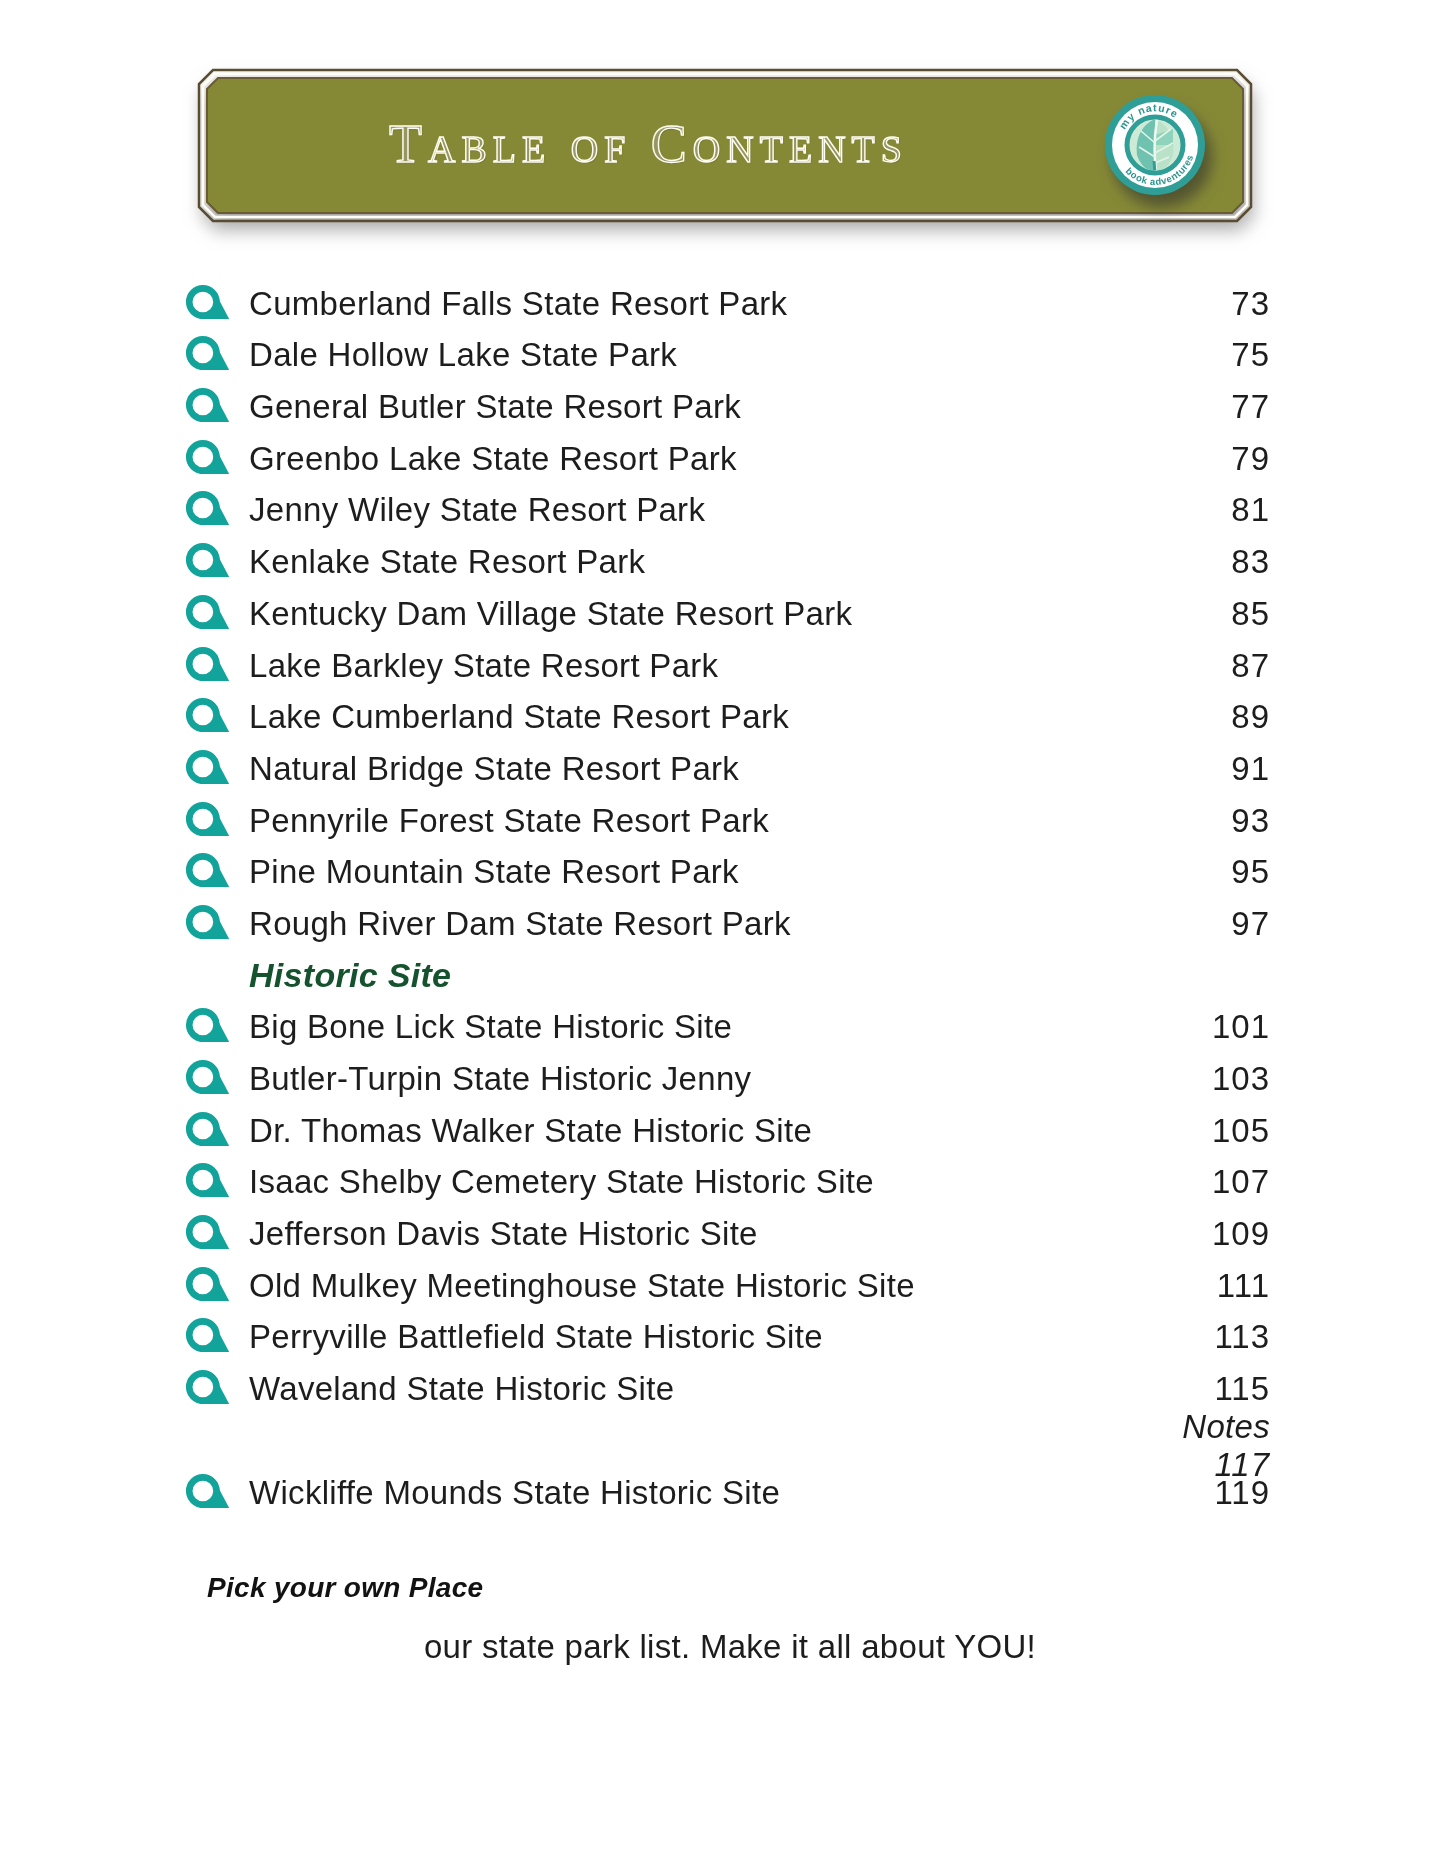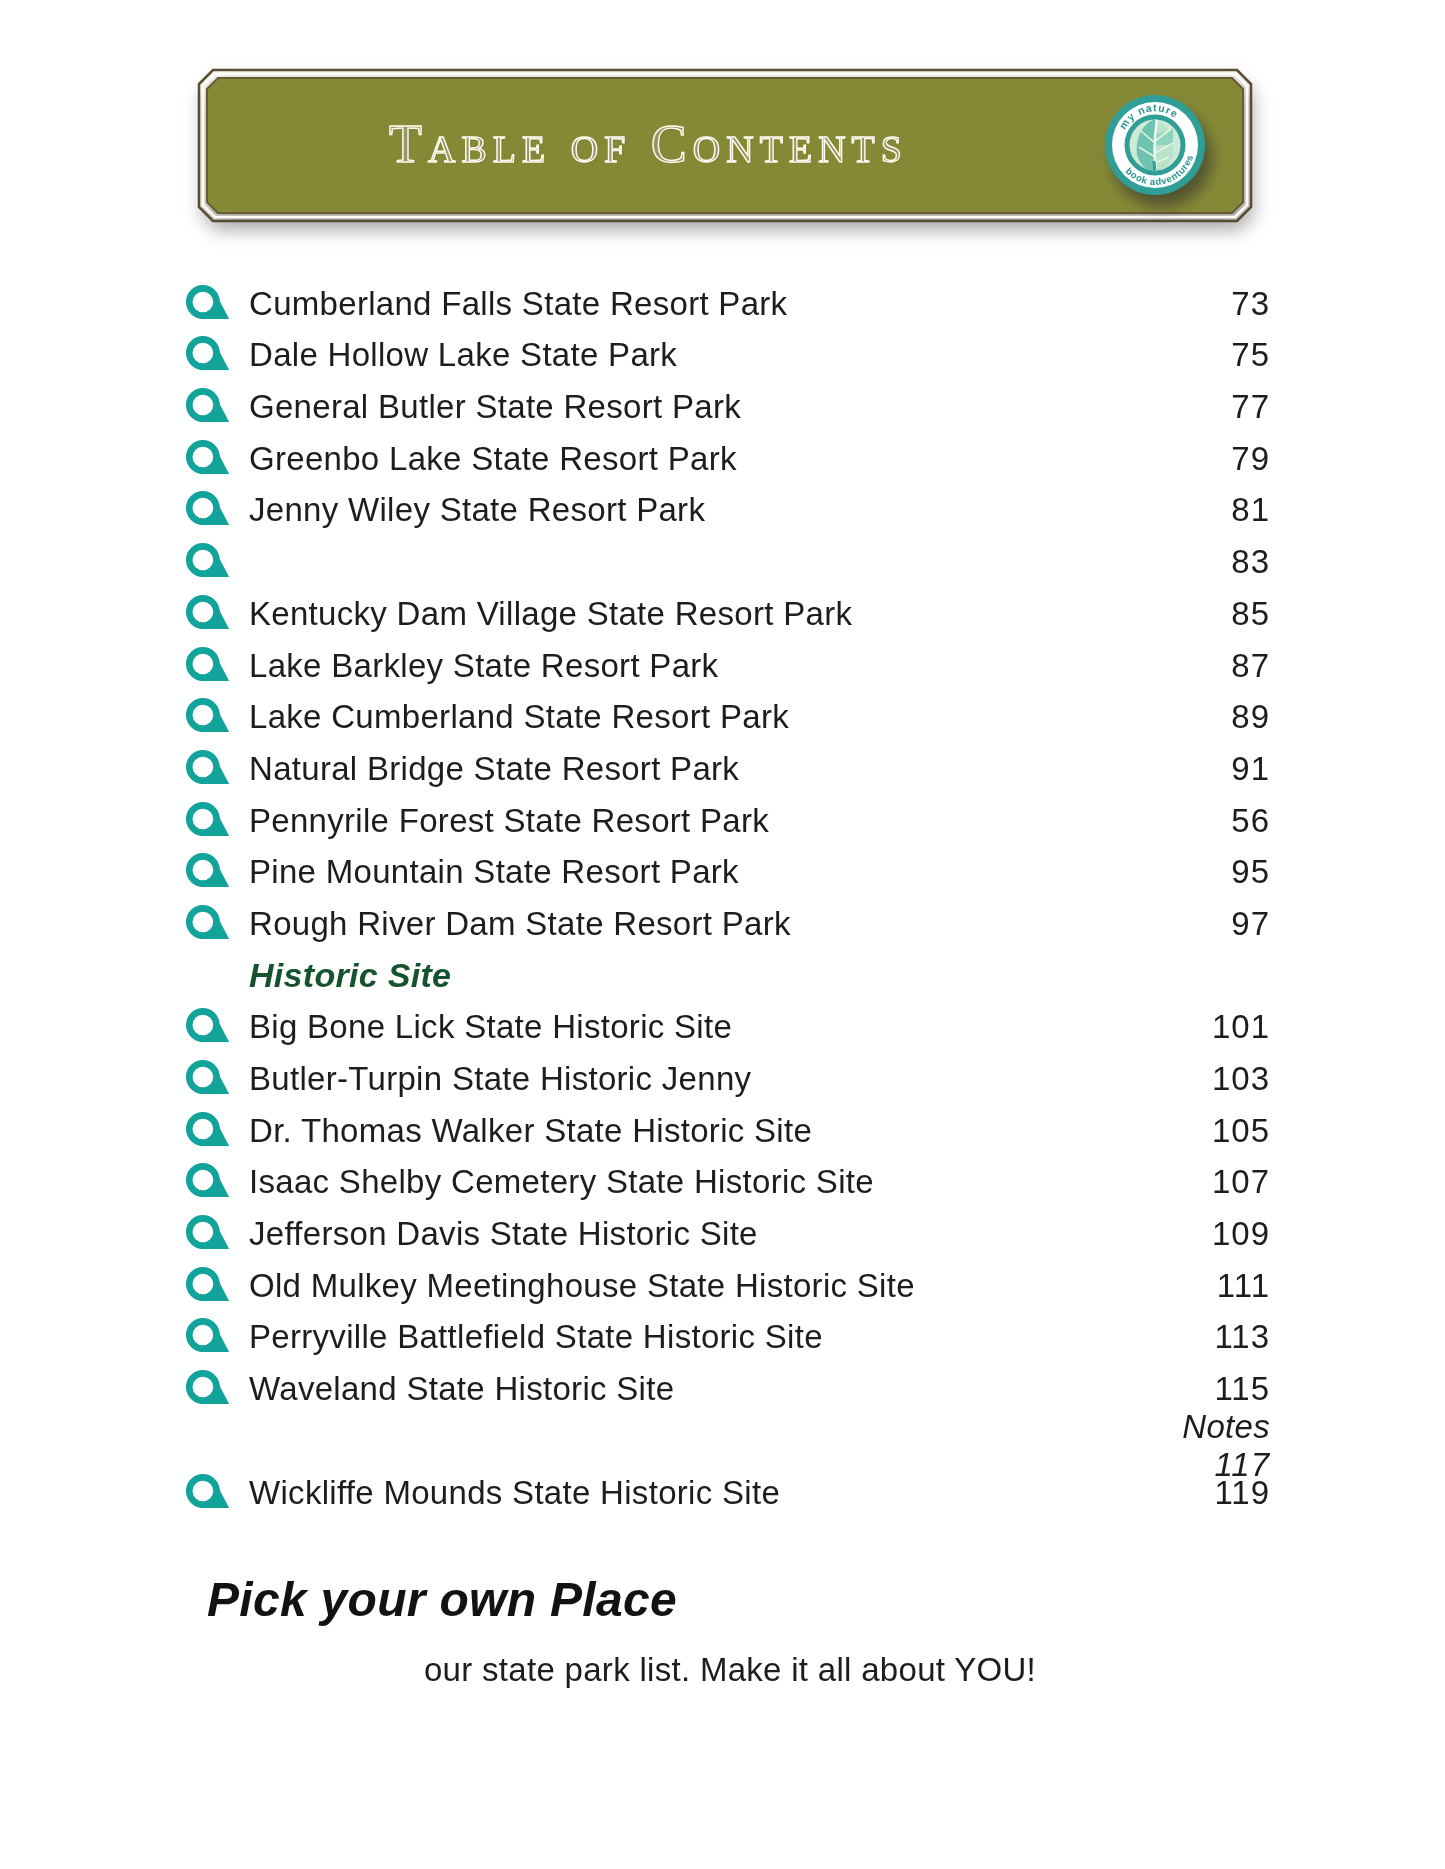--- a/index.html
+++ b/index.html
@@ -31,21 +31,21 @@
   .entry-title { font-size:33px; letter-spacing:0.3px; }
   .entry-page { margin-left:auto; font-size:33px; letter-spacing:1px; }
   .row.heading { padding-left:64px; }
   .row.heading .entry-title { font-weight:bold; font-style:italic; font-size:34px; color:#14532d; }
   .row.notes { padding-left:64px;flex-direction:column; }
   .row.italic .entry-title, .row.italic .entry-page { font-style:italic; }
 
   
   .footer { position:absolute; left:185px; top:1572px; width:1090px; }
   .footer-heading {
-    padding-left:22px; font-size:48px; font-weight:bold; font-style:italic;
+    padding-left:22px; font-size:28px; font-weight:bold; font-style:italic;
     color:#121212; margin-bottom:16px; letter-spacing:0.3px;
   }
   .footer-line { text-align:center; font-size:33px; line-height:53px; letter-spacing:0.3px; }
 </style>
 </head>
 <body>
 
 <div class="page">
 
   <div class="banner">
@@ -139,20 +139,21 @@
       <span class="entry-title">Jenny Wiley State Resort Park</span>
       <span class="entry-page">81</span>
     </div>
       <div class="row entry">
       <span class="icon-box">
         <svg width="47" height="42" viewBox="0 0 50 44">
           <path d="M30,8 L47,40 L16,40 Z" fill="#12a39b"></path>
           <circle cx="19" cy="22" r="14.5" fill="#ffffff" stroke="#12a39b" stroke-width="7"></circle>
         </svg>
       </span>
+      <span class="entry-title">Kenlake State Resort Park</span>
       <span class="entry-page">83</span>
     </div>
       <div class="row entry">
       <span class="icon-box">
         <svg width="47" height="42" viewBox="0 0 50 44">
           <path d="M30,8 L47,40 L16,40 Z" fill="#12a39b"></path>
           <circle cx="19" cy="22" r="14.5" fill="#ffffff" stroke="#12a39b" stroke-width="7"></circle>
         </svg>
       </span>
       <span class="entry-title">Kentucky Dam Village State Resort Park</span>
@@ -189,21 +190,21 @@
       <span class="entry-page">91</span>
     </div>
       <div class="row entry">
       <span class="icon-box">
         <svg width="47" height="42" viewBox="0 0 50 44">
           <path d="M30,8 L47,40 L16,40 Z" fill="#12a39b"></path>
           <circle cx="19" cy="22" r="14.5" fill="#ffffff" stroke="#12a39b" stroke-width="7"></circle>
         </svg>
       </span>
       <span class="entry-title">Pennyrile Forest State Resort Park</span>
-      <span class="entry-page">56</span>
+      <span class="entry-page">93</span>
     </div>
       <div class="row entry">
       <span class="icon-box">
         <svg width="47" height="42" viewBox="0 0 50 44">
           <path d="M30,8 L47,40 L16,40 Z" fill="#12a39b"></path>
           <circle cx="19" cy="22" r="14.5" fill="#ffffff" stroke="#12a39b" stroke-width="7"></circle>
         </svg>
       </span>
       <span class="entry-title">Pine Mountain State Resort Park</span>
       <span class="entry-page">95</span>

